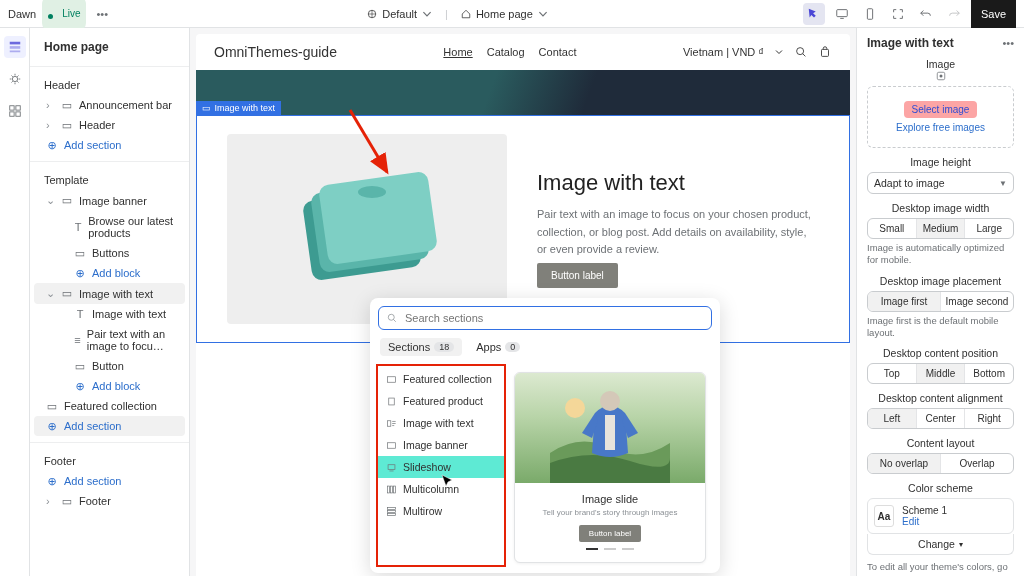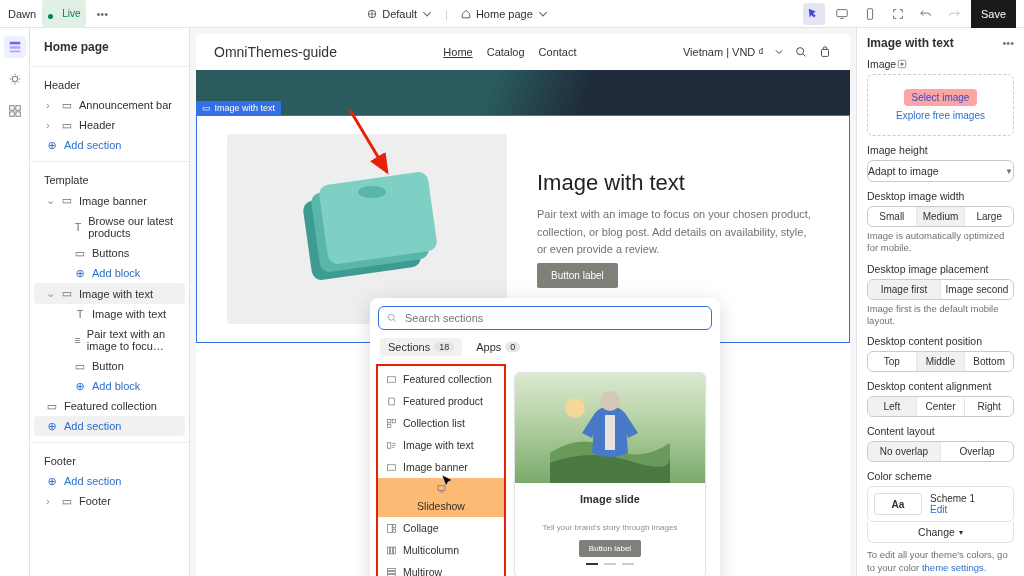--- a/index.html
+++ b/index.html
@@ -65,49 +65,49 @@
 .picker-search input { width: 100%; border: 1.5px solid #3270e3; border-radius: 6px; padding: 5px 1px 5px 26px; font-size: 11px; outline: none; }
 .search-wrap { position: relative; }
 .search-wrap svg { position: absolute; left: 8px; top: 6px; width: 12px; height: 12px; color: #8c9196; }
 .picker-tabs { display: flex; gap: 6px; padding: 0 10px 6px; font-size: 11px; }
 .ptab { padding: 3px 8px; border-radius: 4px; display: flex; align-items: center; gap: 4px; cursor: pointer; text-align: center; }
 .ptab.active { background: #f1f1f1; }
 .ptab .count { background: #e4e5e7; border-radius: 6px; padding: 0 5px; font-size: 9px; }
 .picker-body { display: flex; }
 .picker-list { width: 130px; border: 2px solid #e52207; margin: 2px 0 6px 6px; padding: 2px 0; }
 .pl-item { display: flex; align-items: center; gap: 6px; padding: 5px 8px; font-size: 10.5px; cursor: pointer; }
-.pl-item.hover { background: #fdba74; flex-direction: column; }
+.pl-item.hover { background: #5eead4; }
 .pl-item svg { width: 11px; height: 11px; color: #6d7175; flex-shrink: 0; }
 .picker-preview { flex: 1; padding: 10px 14px 10px 8px; }
 .preview-card { background: #fff; border: 1px solid #e1e3e5; border-radius: 6px; overflow: hidden; box-shadow: 0 1px 3px rgba(0,0,0,0.06); }
 .pc-img { height: 110px; background: linear-gradient(180deg, #dce9d0 0%, #b8d4a8 40%, #7aaa6a 100%); display: flex; align-items: flex-end; justify-content: center; position: relative; overflow: hidden; }
 .pc-body { padding: 10px; text-align: center; }
-.pc-title { font-size: 11px; font-weight: 700; margin-bottom: 18px; }
+.pc-title { font-size: 11px; font-weight: 400; margin-bottom: 3px; }
 .pc-desc { font-size: 8px; color: #8c9196; margin-bottom: 8px; }
 .pc-btn { background: #80807a; color: #fff; padding: 4px 10px; font-size: 8px; display: inline-block; border-radius: 2px; }
 .pc-dots { display: flex; justify-content: center; gap: 6px; padding: 6px 0 2px; }
 .pc-dots span { width: 12px; height: 1.5px; background: #ccc; }
 .cursor { position: absolute; top: 445px; left: 250px; z-index: 11; pointer-events: none; }
 
 
 .rpanel { width: 168px; background: #fff; border-left: 1px solid #e1e3e5; overflow-y: auto; padding: 8px 10px; font-size: 11px; }
 .rp-head { display: flex; justify-content: space-between; align-items: center; margin-bottom: 8px; }
 .rp-title { font-weight: 600; font-size: 12px; }
-.rp-label { font-size: 10.5px; margin: 8px 0 4px; color: #303030; display: flex; align-items: center; }
+.rp-label { font-size: 10.5px; margin: 8px 0 4px; color: #303030; display: flex; justify-content: space-between; align-items: center; flex-direction: column; }
 .img-picker { border: 1px dashed #c9cccf; border-radius: 6px; padding: 14px 8px; text-align: center; }
 .sel-img-btn { background: #fca5a5; color: #2f4dd3; padding: 3px 8px; border-radius: 4px; font-size: 10px; display: inline-block; margin-bottom: 4px; cursor: pointer; }
 .explore-link { color: #2c6ecb; font-size: 10px; cursor: pointer; }
-.rp-select { width: 100%; border: 1px solid #c9cccf; border-radius: 6px; padding: 4px 0; font-size: 10.5px; background: #fff; display: flex; justify-content: space-between; align-items: center; cursor: pointer; }
+.rp-select { width: 100%; border: 1px solid #c9cccf; border-radius: 6px; padding: 4px 6px; font-size: 10.5px; background: #fff; display: flex; justify-content: space-between; align-items: center; cursor: pointer; }
 .seg { display: flex; border: 1px solid #c9cccf; border-radius: 6px; overflow: hidden; }
 .seg div { flex: 1; text-align: center; padding: 4px 2px; font-size: 10px; cursor: pointer; border-right: 1px solid #e4e5e7; }
 .seg div:last-child { border-right: none; }
 .seg div.active { background: #f1f1f1; }
 .rp-note { font-size: 9.5px; color: #6d7175; margin-top: 3px; line-height: 1.3; }
 .scheme-row { display: flex; align-items: center; gap: 8px; border: 1px solid #e1e3e5; border-radius: 6px; padding: 6px; }
-.scheme-sw { width: 48px; height: 22px; background: #fff; border: 1px solid #ddd; border-radius: 3px; display: flex; align-items: center; justify-content: center; font-size: 10px; font-weight: 600;}
+.scheme-sw { width: 20px; height: 22px; background: #fff; border: 1px solid #ddd; border-radius: 3px; display: flex; align-items: center; justify-content: center; font-size: 10px; font-weight: 600;}
 .scheme-info { font-size: 10px; }
 .scheme-edit { color: #2c6ecb; cursor: pointer; }
 .change-btn { width: 100%; text-align: center; padding: 4px; border: 1px solid #e1e3e5; border-top: none; border-radius: 0 0 6px 6px; font-size: 10.5px; cursor: pointer; display: flex; justify-content: center; align-items: center; gap: 4px; }
 .theme-link { color: #2c6ecb; cursor: pointer; }
 
 svg { display: block; }
 </style>
 </head>
 <body>
 
@@ -379,53 +379,37 @@
               <span>Featured collection</span>
             </div>
           <div class="pl-item">
               <svg viewBox="0 0 16 16">
                 <rect x="4" y="3" width="8" height="10" fill="none" stroke="currentColor"></rect>
               </svg>
               <span>Featured product</span>
             </div>
           <div class="pl-item">
               <svg viewBox="0 0 16 16">
-                <rect x="2" y="2" width="5" height="5" fill="none" stroke="currentColor"></rect>
-                <rect x="9" y="2" width="5" height="5" fill="none" stroke="currentColor"></rect>
-                <rect x="2" y="9" width="5" height="5" fill="none" stroke="currentColor"></rect>
-              </svg>
-              <span>Collection list</span>
-            </div>
-          <div class="pl-item">
-              <svg viewBox="0 0 16 16">
                 <rect x="2" y="4" width="5" height="8" fill="none" stroke="currentColor"></rect>
                 <path d="M9 5h5M9 8h5M9 11h3" stroke="currentColor"></path>
               </svg>
               <span>Image with text</span>
             </div>
           <div class="pl-item">
               <svg viewBox="0 0 16 16">
                 <rect x="2" y="4" width="12" height="8" fill="none" stroke="currentColor"></rect>
               </svg>
               <span>Image banner</span>
             </div>
           <div class="pl-item hover">
               <svg viewBox="0 0 16 16">
                 <rect x="3" y="4" width="10" height="7" fill="none" stroke="currentColor"></rect>
                 <path d="M5 13h6" stroke="currentColor"></path>
               </svg>
               <span>Slideshow</span>
-            </div>
-          <div class="pl-item">
-              <svg viewBox="0 0 16 16">
-                <rect x="2" y="2" width="7" height="12" fill="none" stroke="currentColor"></rect>
-                <rect x="10" y="2" width="4" height="5" fill="none" stroke="currentColor"></rect>
-                <rect x="10" y="9" width="4" height="5" fill="none" stroke="currentColor"></rect>
-              </svg>
-              <span>Collage</span>
             </div>
           <div class="pl-item">
               <svg viewBox="0 0 16 16">
                 <rect x="2" y="3" width="3" height="10" fill="none" stroke="currentColor"></rect>
                 <rect x="6.5" y="3" width="3" height="10" fill="none" stroke="currentColor"></rect>
                 <rect x="11" y="3" width="3" height="10" fill="none" stroke="currentColor"></rect>
               </svg>
               <span>Multicolumn</span>
             </div>
           <div class="pl-item">

